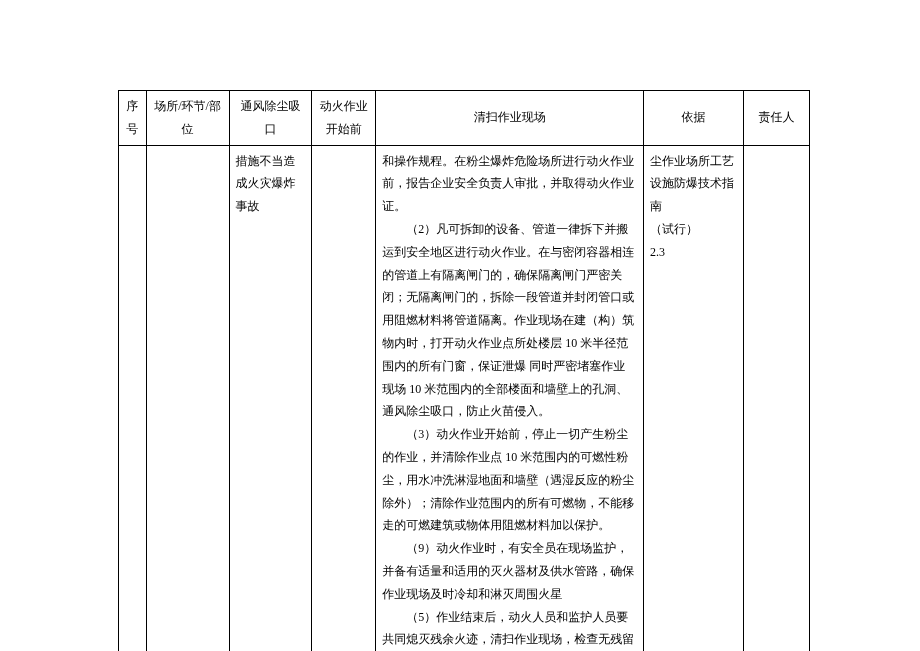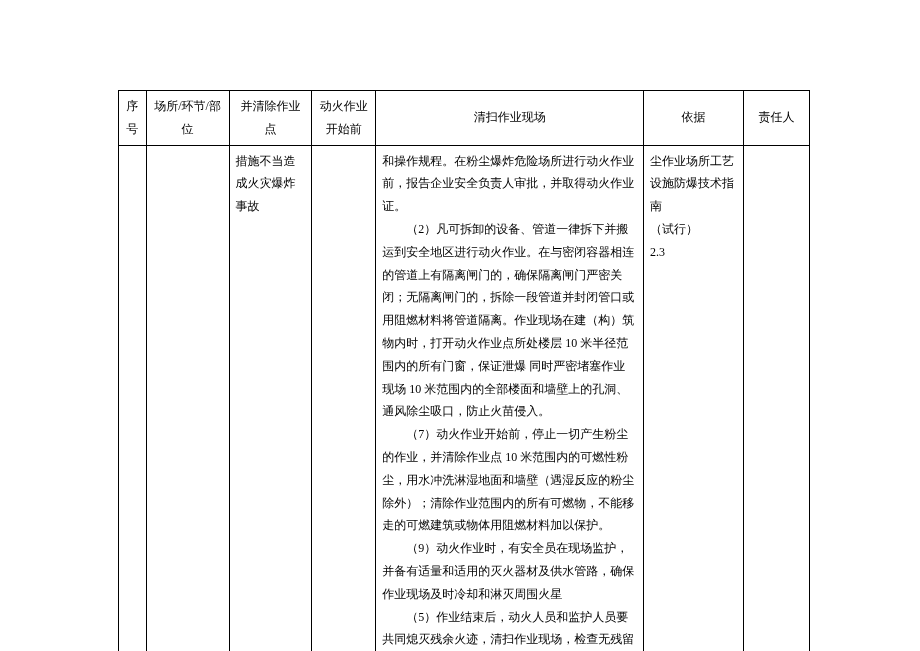--- a/index.html
+++ b/index.html
@@ -51,37 +51,37 @@
       <col class="col-risk">
       <col class="col-type">
       <col class="col-measure">
       <col class="col-basis">
       <col class="col-owner">
     </colgroup>
     <thead>
       <tr>
         <th>序号</th>
         <th>场所/环节/部位</th>
-        <th>并清除作业点</th>
+        <th>通风除尘吸口</th>
         <th>动火作业开始前</th>
         <th>清扫作业现场</th>
         <th>依据</th>
         <th>责任人</th>
       </tr>
     </thead>
     <tbody>
       <tr>
         <td></td>
         <td></td>
         <td>措施不当造成火灾爆炸事故</td>
         <td></td>
         <td class="measure-cell">
           <span>和操作规程。在粉尘爆炸危险场所进行动火作业前，报告企业安全负责人审批，并取得动火作业证。</span>
           <span class="indent">（2）凡可拆卸的设备、管道一律拆下并搬运到安全地区进行动火作业。在与密闭容器相连的管道上有隔离闸门的，确保隔离闸门严密关闭；无隔离闸门的，拆除一段管道并封闭管口或用阻燃材料将管道隔离。作业现场在建（构）筑物内时，打开动火作业点所处楼层 10 米半径范围内的所有门窗，保证泄爆 同时严密堵塞作业现场 10 米范围内的全部楼面和墙壁上的孔洞、通风除尘吸口，防止火苗侵入。</span>
-          <span class="indent">（7）动火作业开始前，停止一切产生粉尘的作业，并清除作业点 10 米范围内的可燃性粉尘，用水冲洗淋湿地面和墙壁（遇湿反应的粉尘除外）；清除作业范围内的所有可燃物，不能移走的可燃建筑或物体用阻燃材料加以保护。</span>
+          <span class="indent">（3）动火作业开始前，停止一切产生粉尘的作业，并清除作业点 10 米范围内的可燃性粉尘，用水冲洗淋湿地面和墙壁（遇湿反应的粉尘除外）；清除作业范围内的所有可燃物，不能移走的可燃建筑或物体用阻燃材料加以保护。</span>
           <span class="indent">（9）动火作业时，有安全员在现场监护，并备有适量和适用的灭火器材及供水管路，确保作业现场及时冷却和淋灭周围火星</span>
           <span class="indent">（5）作业结束后，动火人员和监护人员要共同熄灭残余火迹，清扫作业现场，检查无残留火迹，确认安全方准撤离现场。</span>
         </td>
         <td style="white-space:pre-line;">尘作业场所工艺设施防爆技术指南
 （试行）
 2.3</td>
         <td></td>
       </tr>
 
     </tbody>

